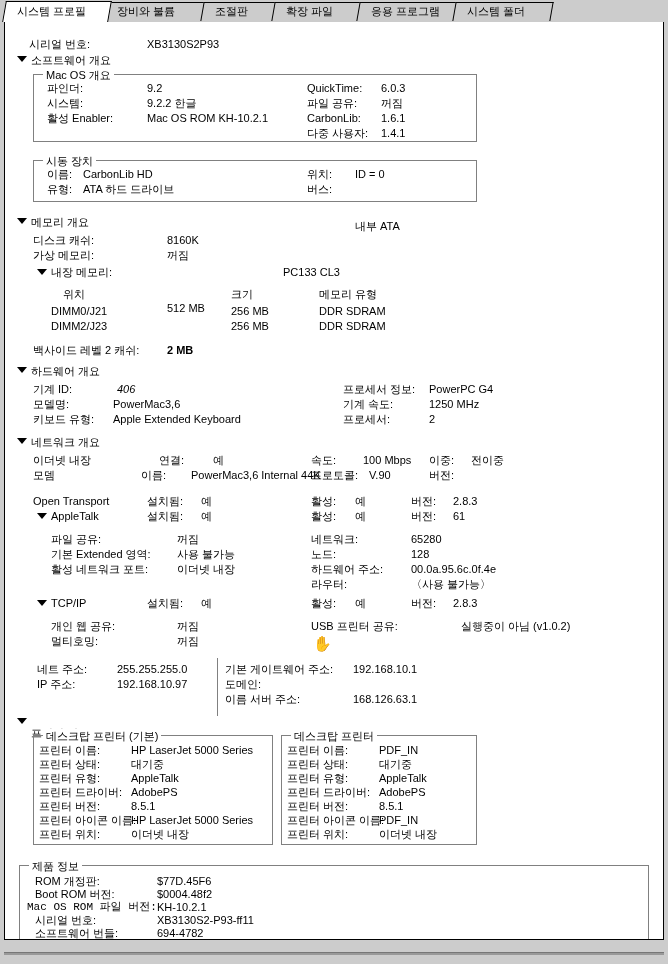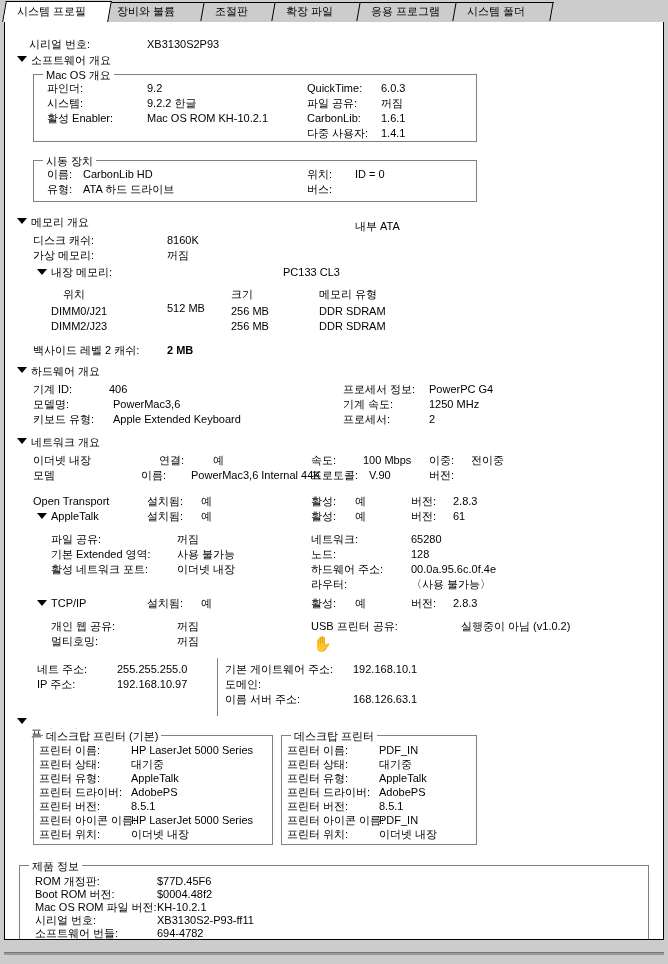--- a/index.html
+++ b/index.html
@@ -206,21 +206,21 @@
     <div class="row" style="left:226px;top:298px;">256 MB</div>
     <div class="row" style="left:314px;top:298px;">DDR SDRAM</div>
 
     <div class="row" style="left:28px;top:322px;">백사이드 레벨 2 캐쉬:</div>
     <div class="row" style="left:162px;top:322px;font-weight:bold;">2 MB</div>
 
     <div class="tri" style="left:12px;top:345px;"></div>
     <div class="sect-title" style="left:26px;top:342px;">하드웨어 개요</div>
 
     <div class="row" style="left:28px;top:361px;">기계 ID:</div>
-    <div class="row" style="left:104px;top:361px;">406</div>
+    <div class="row" style="left:112px;top:361px;font-style:italic;">406</div>
     <div class="row" style="left:28px;top:376px;">모델명:</div>
     <div class="row" style="left:108px;top:376px;">PowerMac3,6</div>
     <div class="row" style="left:28px;top:391px;">키보드 유형:</div>
     <div class="row" style="left:108px;top:391px;">Apple Extended Keyboard</div>
 
     <div class="row" style="left:338px;top:361px;text-align:center;">프로세서 정보:</div>
     <div class="row" style="left:424px;top:361px;">PowerPC G4</div>
     <div class="row" style="left:338px;top:376px;">기계 속도:</div>
     <div class="row" style="left:424px;top:376px;">1250 MHz</div>
     <div class="row" style="left:338px;top:391px;">프로세서:</div>
@@ -347,21 +347,21 @@
     <div class="row" style="left:374px;top:792px;">PDF_IN</div>
     <div class="row" style="left:282px;top:806px;">프린터 위치:</div>
     <div class="row" style="left:374px;top:806px;">이더넷 내장</div>
 
     <div class="group" style="left:14px;top:843px;width:630px;height:82px;"></div>
     <div class="group-title" style="left:24px;top:837px;">제품 정보</div>
     <div class="row" style="left:30px;top:853px;">ROM 개정판:</div>
     <div class="row" style="left:152px;top:853px;">$77D.45F6</div>
     <div class="row" style="left:30px;top:866px;">Boot ROM 버전:</div>
     <div class="row" style="left:152px;top:866px;">$0004.48f2</div>
-    <div class="row" style="left:30px;top:879px;">Mac OS ROM 파일 버전:</div>
+    <div class="row" style="left:22px;top:879px;font-family:Liberation Mono, monospace;">Mac OS ROM 파일 버전:</div>
     <div class="row" style="left:152px;top:879px;">KH-10.2.1</div>
     <div class="row" style="left:30px;top:892px;">시리얼 번호:</div>
     <div class="row" style="left:152px;top:892px;">XB3130S2-P93-ff11</div>
     <div class="row" style="left:30px;top:905px;">소프트웨어 번들:</div>
     <div class="row" style="left:152px;top:905px;">694-4782</div>
 
   </div>
 
   <div class="footer-strip"></div>
   <div class="footer-line"></div>

